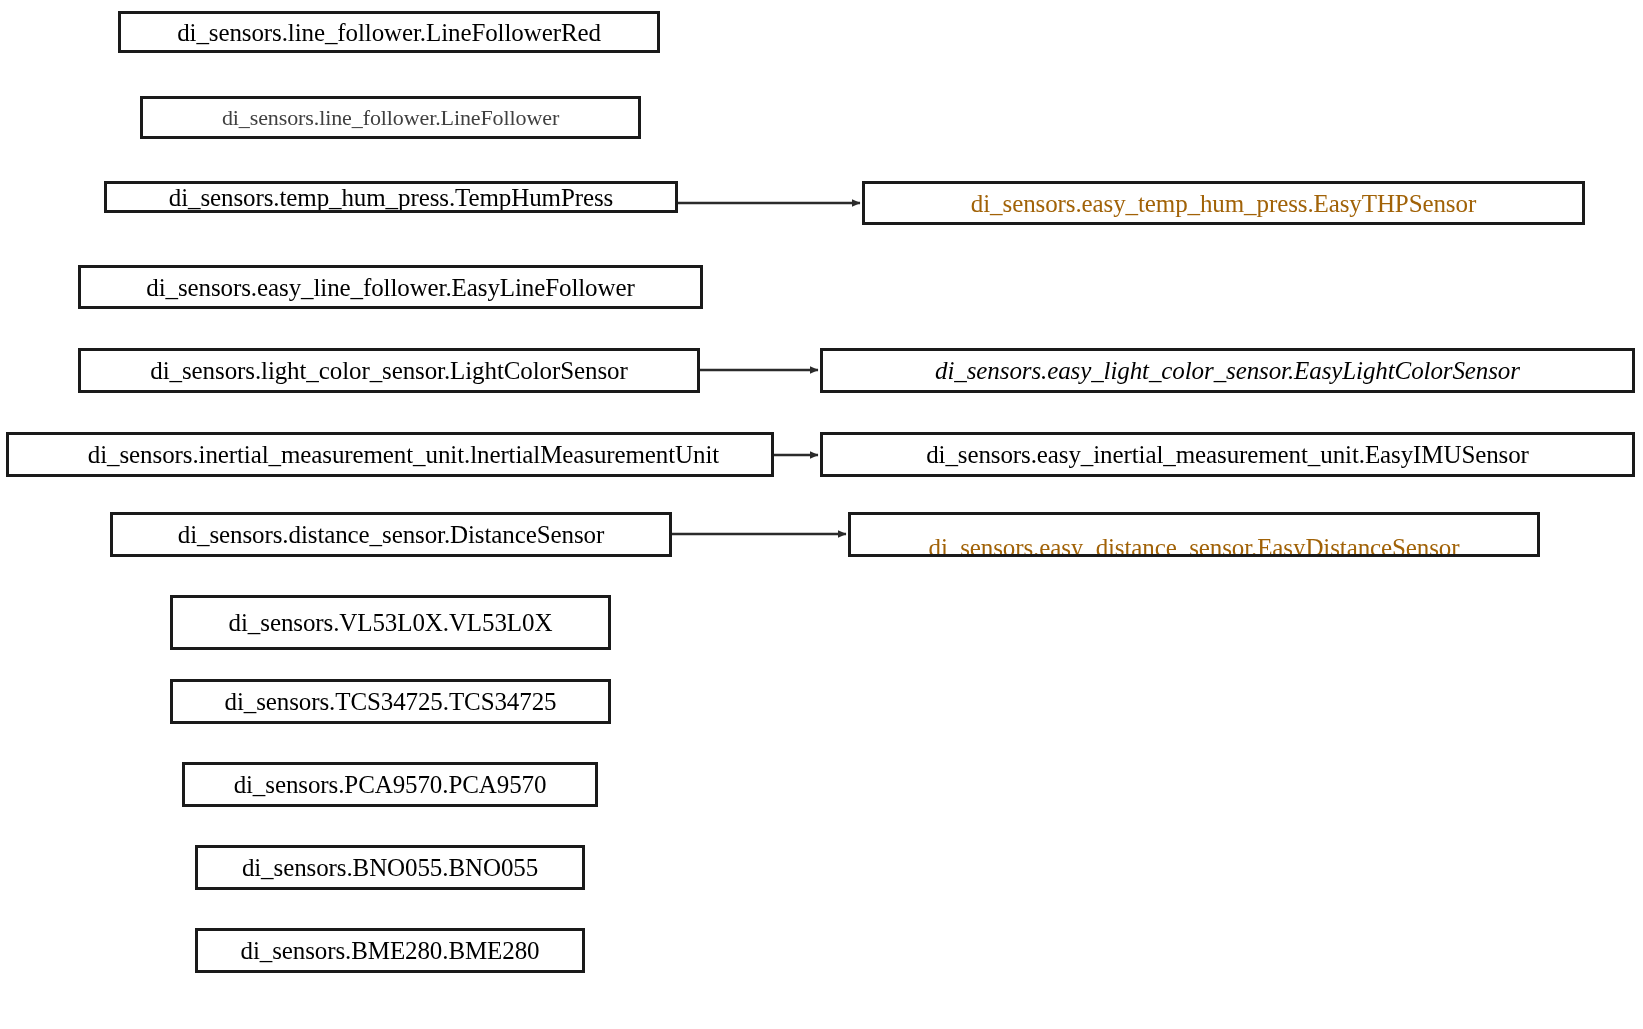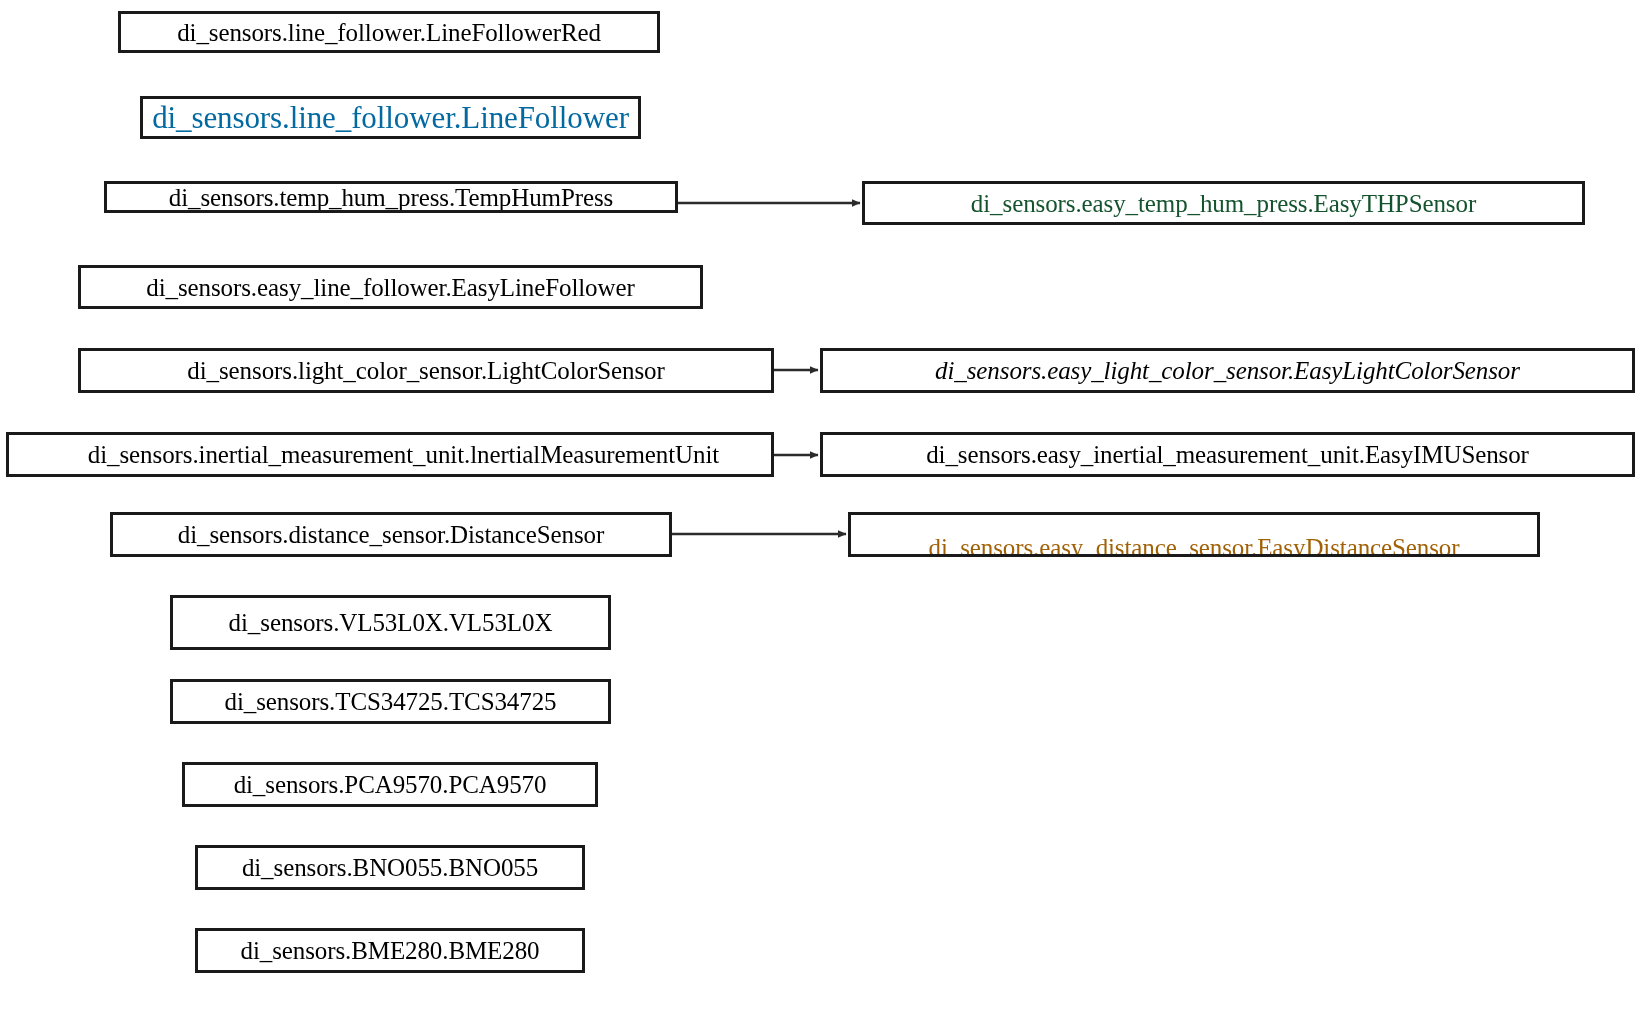--- a/index.html
+++ b/index.html
@@ -63,32 +63,32 @@
       <line x1="678" y1="203" x2="860" y2="203" stroke="#2b2b2b" stroke-width="2.4" marker-end="url(#arrowhead)"></line>
       <line x1="700" y1="370" x2="818" y2="370" stroke="#2b2b2b" stroke-width="2.4" marker-end="url(#arrowhead)"></line>
       <line x1="774" y1="455" x2="818" y2="455" stroke="#2b2b2b" stroke-width="2.4" marker-end="url(#arrowhead)"></line>
       <line x1="671" y1="534" x2="846" y2="534" stroke="#2b2b2b" stroke-width="2.4" marker-end="url(#arrowhead)"></line>
     </svg>
   <div id="node-layer">
       <div class="node-box" style="left: 118px; top: 11px; width: 542px; height: 42px; border-color: rgb(26, 26, 26);">
         <span class="node-label" style="font-size: 25px; color: rgb(0, 0, 0);">di_sensors.line_follower.LineFollowerRed</span>
       </div>
       <div class="node-box" style="left: 140px; top: 96px; width: 501px; height: 43px; border-color: rgb(26, 26, 26);">
-        <span class="node-label" style="font-size: 31px; color: #0369a1;">di_sensors.line_follower.LineFollower</span>
+        <span class="node-label" style="font-size: 22px; color: #404040;">di_sensors.line_follower.LineFollower</span>
       </div>
       <div class="node-box" style="left: 104px; top: 181px; width: 574px; height: 32px; border-color: rgb(26, 26, 26);">
         <span class="node-label" style="font-size: 25px; color: rgb(0, 0, 0);">di_sensors.temp_hum_press.TempHumPress</span>
       </div>
       <div class="node-box" style="left: 862px; top: 181px; width: 723px; height: 44px; border-color: rgb(26, 26, 26);">
-        <span class="node-label" style="font-size: 25px; color: #14532d;">di_sensors.easy_temp_hum_press.EasyTHPSensor</span>
+        <span class="node-label" style="font-size: 25px; color: #a16207;">di_sensors.easy_temp_hum_press.EasyTHPSensor</span>
       </div>
       <div class="node-box" style="left: 78px; top: 265px; width: 625px; height: 44px; border-color: rgb(26, 26, 26);">
         <span class="node-label" style="font-size: 25px; color: rgb(0, 0, 0);">di_sensors.easy_line_follower.EasyLineFollower</span>
       </div>
-      <div class="node-box" style="left: 78px; top: 348px; width: 696px; height: 45px; border-color: rgb(26, 26, 26);">
+      <div class="node-box" style="left: 78px; top: 348px; width: 622px; height: 45px; border-color: rgb(26, 26, 26);">
         <span class="node-label" style="font-size: 25px; color: rgb(0, 0, 0);">di_sensors.light_color_sensor.LightColorSensor</span>
       </div>
       <div class="node-box" style="left: 820px; top: 348px; width: 815px; height: 45px; border-color: rgb(26, 26, 26);">
         <span class="node-label" style="font-size: 25px; color: rgb(0, 0, 0); font-style: italic;">di_sensors.easy_light_color_sensor.EasyLightColorSensor</span>
       </div>
       <div class="node-box" style="left: 6px; top: 432px; width: 768px; height: 45px; border-color: rgb(26, 26, 26);">
         <span class="node-label" style="font-size: 25px; color: rgb(0, 0, 0); margin-left: 27px;">di_sensors.inertial_measurement_unit.lnertialMeasurementUnit</span>
       </div>
       <div class="node-box" style="left: 820px; top: 432px; width: 815px; height: 45px; border-color: rgb(26, 26, 26);">
         <span class="node-label" style="font-size: 25px; color: rgb(0, 0, 0);">di_sensors.easy_inertial_measurement_unit.EasyIMUSensor</span>

